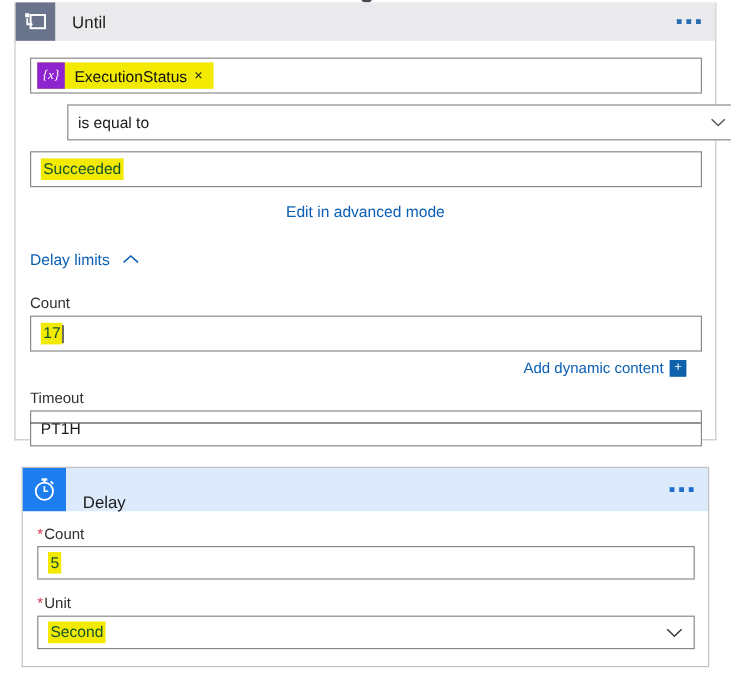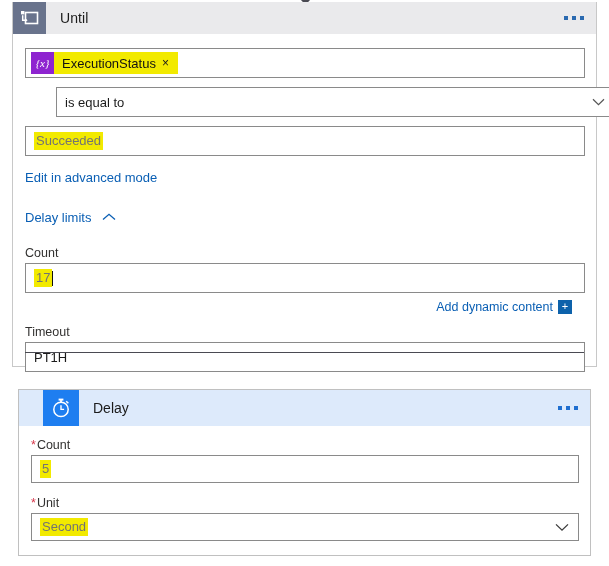--- a/index.html
+++ b/index.html
@@ -134,21 +134,21 @@
     padding: 0 3px 0 8px;
   }
   .token-x {
     font-size: 12px;
     color: #1b1b1b;
     padding: 0 9px 0 3px;
     cursor: pointer;
     line-height: 1;
   }
 
-  .hl { background: #f2ea00; padding: 1px 2px 2px 2px; color:#737373; }
+  .hl { background: #f2ea00; padding: 1px 2px 2px 2px; color:#14532d; }
 
   .link {
     color: #0a5fb4;
     font-size: 13px;
     cursor: pointer;
     display: inline-block;
   }
 
   .caret-up {
     display: inline-block;
@@ -198,23 +198,22 @@
     top: 389px;
     width: 573px;
     height: 167px;
     background: #ffffff;
     border: 1px solid #c0c0c0;
   }
   .delay-header {
     height: 36px;
     background: #ddeafb;
     display: flex;
-    align-items: center;
-    position: relative;
-    padding-left: 24px;
+    align-items: flex-end;
+    position: relative;
   }
   .delay-icon-box {
     width: 36px; height: 36px;
     background: #1e7ef0;
     display: flex;
     align-items: center;
     justify-content: center;
     flex: 0 0 auto;
   }
   .delay-title {
@@ -277,21 +276,21 @@
           <svg width="13" height="8" viewBox="0 0 13 8">
               <path d="M1 1.3 L6.5 6.6 L12 1.3" fill="none" stroke="#555" stroke-width="1.2"></path>
             </svg>
         </span>
       </div>
 
       <div class="field-box">
         <span class="hl">Succeeded</span>
       </div>
 
-      <div style="margin-top:12px;">
+      <div style="margin-top:12px;text-align:center;">
         <span class="link">Edit in advanced mode</span>
       </div>
 
       <div style="margin-top:21px;">
         <span class="link">Delay limits</span>
         <span class="caret-up">
           <svg width="14" height="8" viewBox="0 0 14 8">
               <path d="M1 6.6 L7 1.3 L13 6.6" fill="none" stroke="#0a5fb4" stroke-width="1.3"></path>
             </svg>
         </span>

